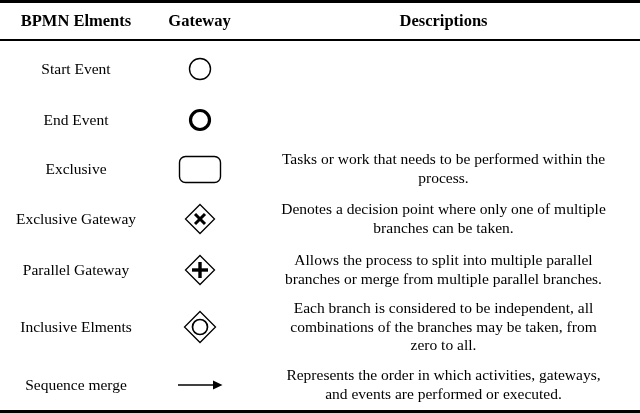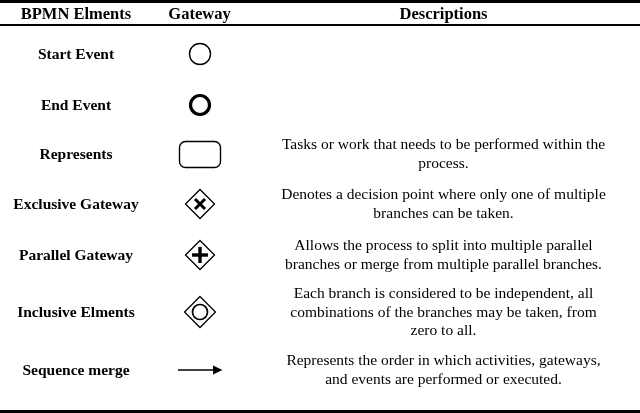--- a/index.html
+++ b/index.html
@@ -16,28 +16,28 @@
     border-top: 3px solid #000;
     border-bottom: 3px solid #000;
   }
   .grid-row {
     display: grid;
     grid-template-columns: 152px 95px 1fr;
     align-items: center;
     text-align: center;
   }
   .header-row {
-    height: 23px;
+    height: 38px;
     border-bottom: 2px solid #000;
     font-weight: bold;
     font-size: 16.5px;
   }
   .body-row { font-size: 15.5px; }
   .cell { padding: 0 4px; }
-  .element-cell { line-height: 1.15; font-weight: bold; }
+  .element-cell { line-height: 1.15; }
   .desc-cell {
     white-space: pre-line;
     line-height: 1.22;
     padding: 0 8px;
   }
   .icon-cell {
     display: flex;
     justify-content: center;
     align-items: center;
   }
@@ -67,21 +67,21 @@
   <div class="grid-row body-row" style="height:48px">
     <div class="cell element-cell">End Event</div>
     <div class="cell icon-cell">
       <svg width="26" height="26" viewBox="0 0 26 26">
         <circle class="ln" cx="13" cy="13" r="9.5" stroke-width="3.2"></circle>
       </svg>
     </div>
   </div>
 
   <div class="grid-row body-row" style="height:50px">
-    <div class="cell element-cell">Represents</div>
+    <div class="cell element-cell">Exclusive</div>
     <div class="cell icon-cell">
       <svg width="44" height="29" viewBox="0 0 44 29">
         <rect class="ln" x="1.5" y="1.5" width="41" height="26" rx="6" ry="6" stroke-width="1.4"></rect>
       </svg>
     </div>
     <div class="cell desc-cell">Tasks or work that needs to be performed within the
 process.</div>
   </div>
 
   <div class="grid-row body-row" style="height:50px">

